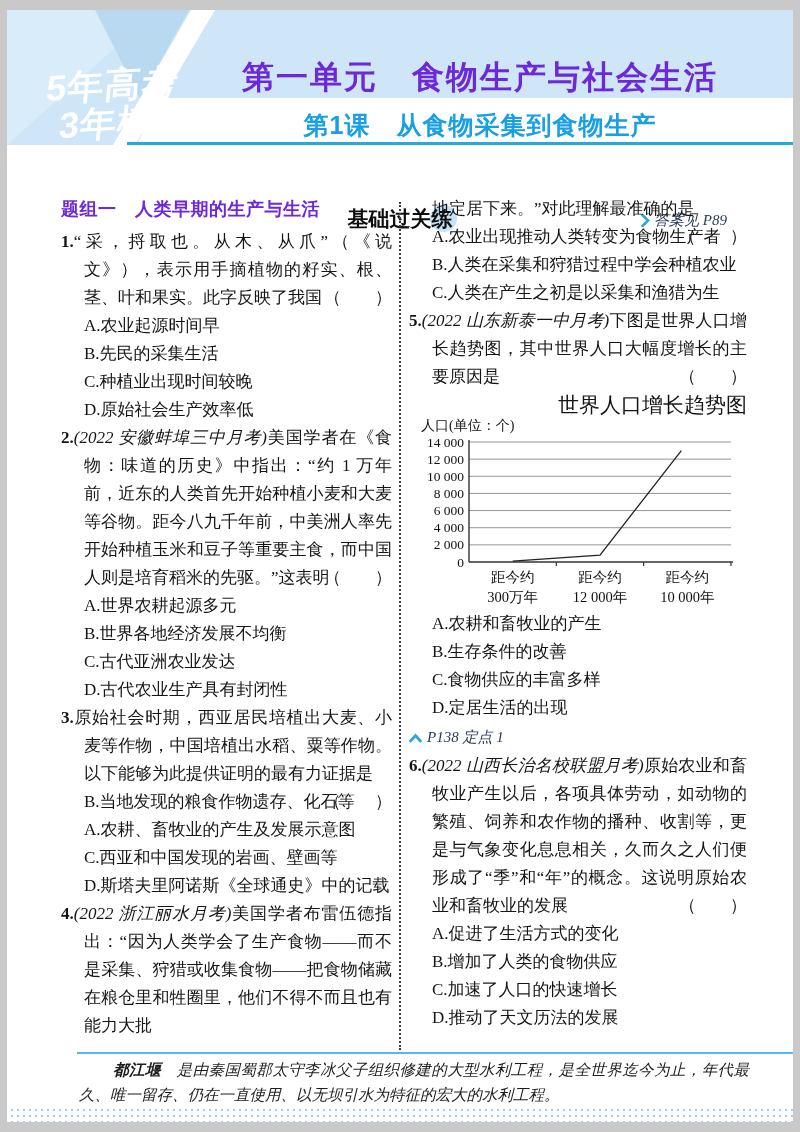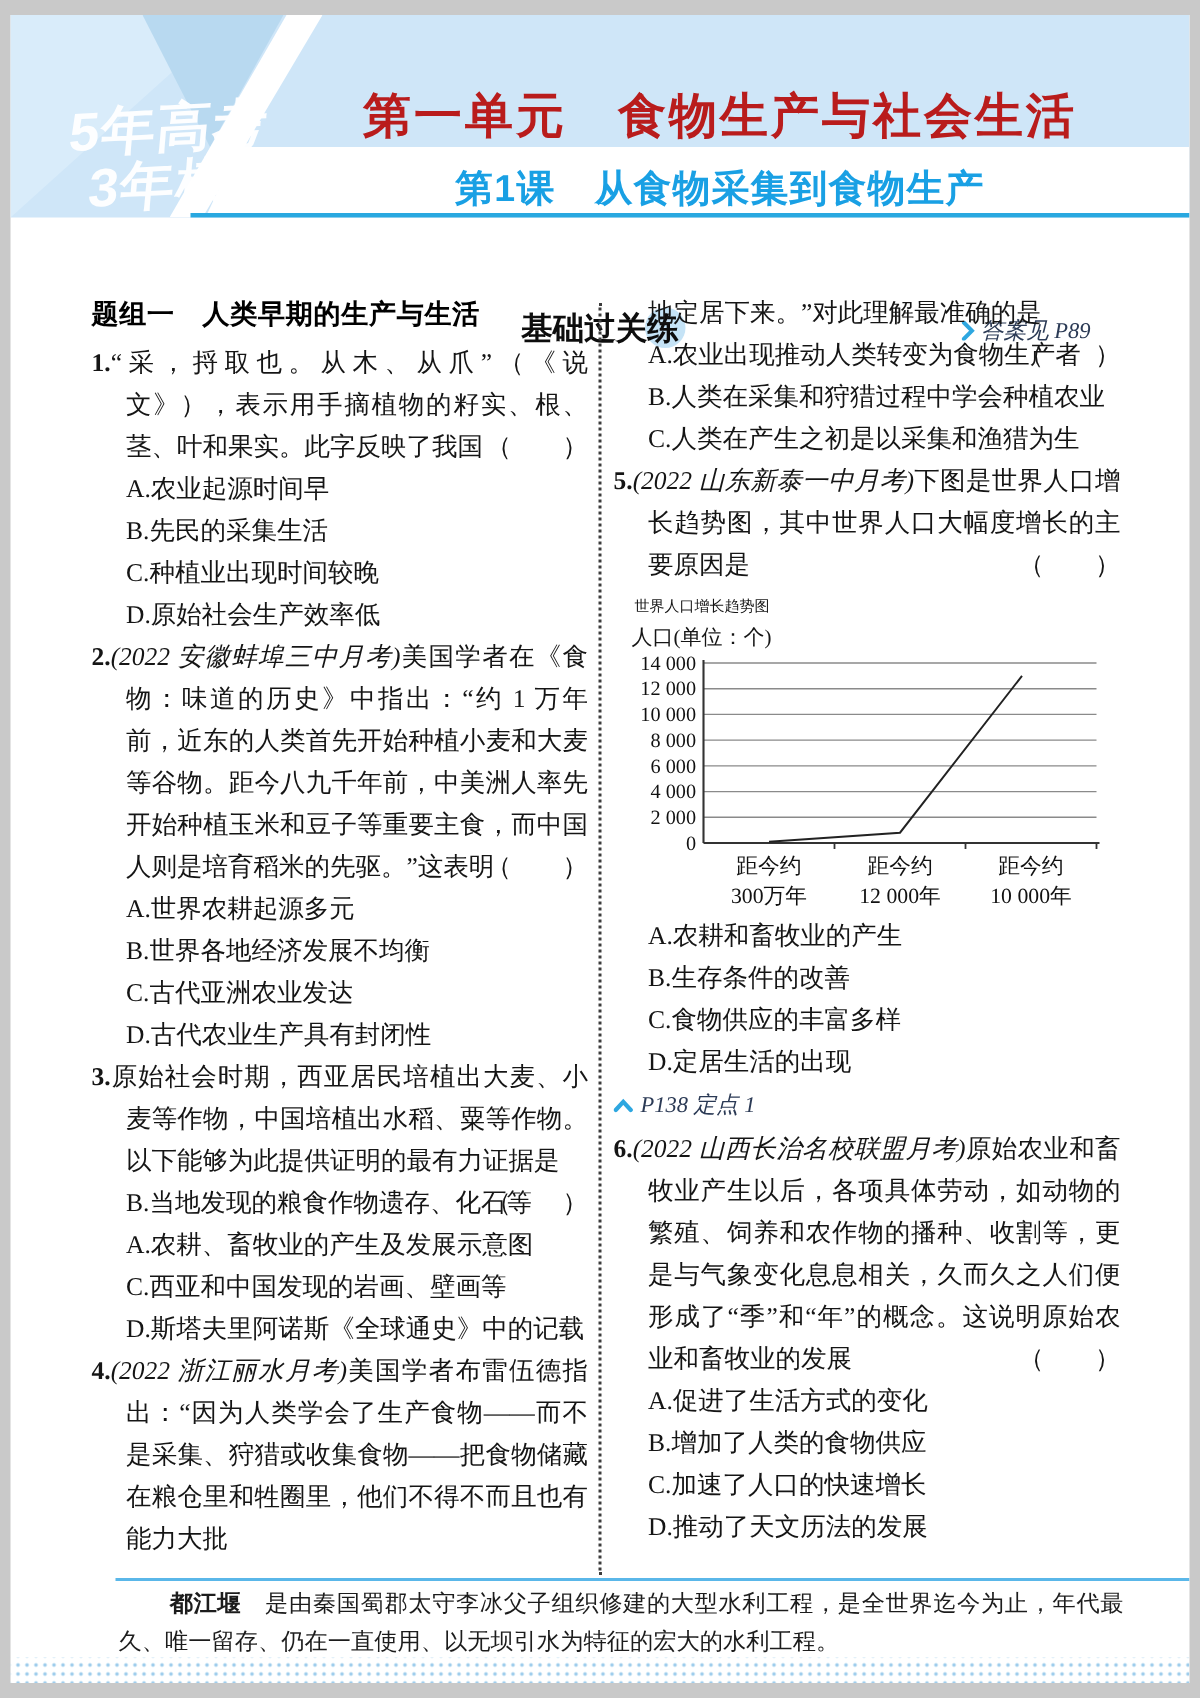--- a/index.html
+++ b/index.html
@@ -18,60 +18,60 @@
   .hd-wedge{position:absolute;left:0;top:0;width:786px;height:135px;background:#ffffff;
     clip-path:polygon(184px 0px,208px 0px,128px 135px,106px 135px);}
   .hd-strip{position:absolute;left:0;top:88px;width:786px;height:47px;background:#ffffff;
     clip-path:polygon(152px 0,100% 0,100% 100%,130px 100%);}
   .hd-line{position:absolute;left:120px;right:0;top:132px;height:3px;background:#29a8e0;}
   .logo{position:absolute;left:38px;top:56px;font-family:"Liberation Sans",sans-serif;
     font-weight:bold;font-size:36px;line-height:38px;color:rgba(255,255,255,.95);
     transform:skewX(-8deg) rotate(-3deg);letter-spacing:1px;}
   .logo .l2{padding-left:16px;}
   .unit-title{position:absolute;left:170px;right:10px;top:46px;text-align:center;
-    font-family:"Liberation Sans",sans-serif;font-weight:bold;font-size:32px;color:#b91c1c;letter-spacing:2px;}
+    font-family:"Liberation Sans",sans-serif;font-weight:bold;font-size:32px;color:#6d28d9;letter-spacing:2px;}
   .lesson-title{position:absolute;left:170px;right:10px;top:99px;text-align:center;
     font-family:"Liberation Sans",sans-serif;font-weight:bold;font-size:25px;color:#19a0e4;letter-spacing:1px;}
 
   
   .drill-row{position:absolute;left:0;right:0;top:152px;height:32px;margin-top:43px;}
   .drill-title{position:absolute;left:0;right:0;text-align:center;
     font-family:"Liberation Sans",sans-serif;font-weight:bold;font-size:21px;color:#0d0d0d;}
   .bubble{display:inline-block;position:relative;z-index:0;}
   .bubble::before{content:"";position:absolute;left:-2px;top:0px;width:27px;height:27px;
     border-radius:50%;background:#c5e3f6;z-index:-1;}
   .answer-ref{position:absolute;right:66px;top:6px;font-style:italic;font-size:15px;color:#2b3a55;white-space:nowrap;}
   .answer-ref svg{vertical-align:-2px;margin-right:4px;}
 
   
   .col{position:absolute;top:185px;font-size:17px;line-height:28px;text-align:justify;}
   .col-left{left:54px;width:331px;}
   .col-right{left:402px;width:338px;}
   .divider{position:absolute;left:392px;top:192px;height:848px;border-left:2px dotted #3c3c3c;}
 
   .group-title{font-family:"Liberation Sans",sans-serif;font-weight:bold;font-size:18px;
-    color:#000000;margin-bottom:5px;letter-spacing:.5px;}
+    color:#6d28d9;margin-bottom:5px;letter-spacing:.5px;}
   .stem{padding-left:23px;text-indent:-23px;}
   .stem.cont{text-indent:0;}
   .qnum{font-weight:bold;}
   .qsource{}
   .bracket{float:right;}
   .option{padding-left:23px;white-space:nowrap;}
   .ref-row{text-align:left;padding-right:2px;font-style:italic;font-size:15px;color:#2b3a55;line-height:30px;}
   .ref-row svg{vertical-align:-1px;margin-right:5px;}
 
   
   .chart{margin:3px 0 2px 0;line-height:normal;text-align:left;}
-  .chart-title{text-align:left;font-size:10px;padding-left:14px;line-height:22px;}
+  .chart-title{text-align:right;font-size:21px;padding-left:14px;line-height:22px;}
   .chart-ylabel{font-size:14px;margin-left:12px;line-height:20px;}
   .chart svg{display:block;}
 
   
   .footer-line{position:absolute;left:70px;right:0;top:1042px;height:2px;background:#5ab7e9;}
-  .footer-text{position:absolute;left:72px;right:44px;top:1047px;
+  .footer-text{position:absolute;left:72px;right:44px;top:1047px;font-style:italic;
     font-size:15.5px;line-height:25px;text-align:justify;text-indent:2.2em;color:#1c1c1c;}
   .footer-text b{font-weight:bold;}
   .dots{position:absolute;left:0;right:0;bottom:0;height:17px;
     background-image:radial-gradient(circle,#9fcdec 1.2px,transparent 1.4px);
     background-size:6px 6px;background-position:2px 2px;}
 </style>
 </head>
 <body>
 
 <div class="page">

